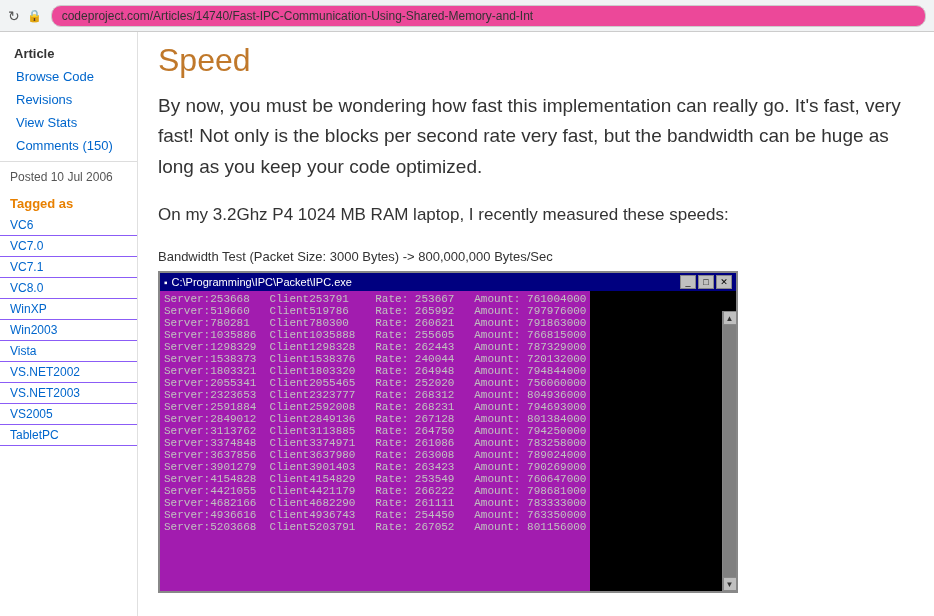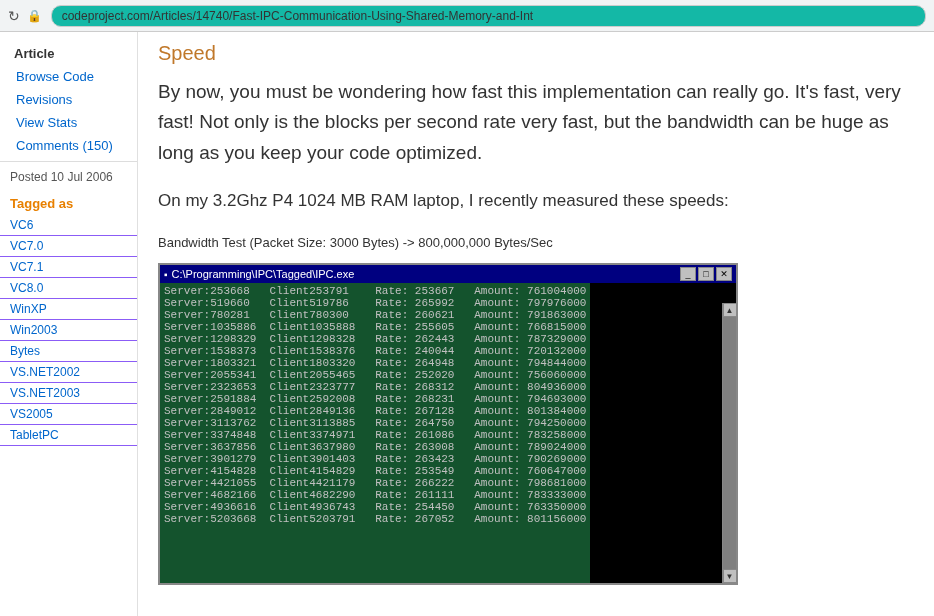--- a/index.html
+++ b/index.html
@@ -7,21 +7,21 @@
 
     .browser-bar {
       display: flex; align-items: center; gap: 8px;
       background: #f1f3f4; border-bottom: 1px solid #ccc;
       padding: 4px 8px; height: 32px;
     }
     .refresh-icon { font-size: 14px; color: #555; cursor: pointer; }
     .lock-icon { color: #555; font-size: 12px; }
     .url-bar {
       flex: 1; height: 22px; border: 1px solid #ccc; border-radius: 10px;
-      background: #14b8a6; padding: 0 10px; font-size: 12px; color: #333;
+      background: #ec4899; padding: 0 10px; font-size: 12px; color: #333;
     }
 
     .page-layout { display: flex; height: calc(616px - 32px); overflow: hidden; }
 
     .sidebar {
       width: 138px; min-width: 138px; border-right: 1px solid #e0e0e0;
       padding: 8px 0; overflow-y: auto; background: #fff;
     }
     .sidebar-section-title {
       font-weight: bold; font-size: 13px; padding: 6px 10px 4px 14px; color: #333;
@@ -39,33 +39,33 @@
     .sidebar-tag {
       display: block; padding: 3px 10px; color: #0066cc; font-size: 12px;
       border-bottom: 1px solid #8b5cf6; cursor: pointer; text-decoration: none;
     }
 
     .main-content {
       flex: 1; padding: 10px 20px; overflow-y: auto;
     }
 
     .page-heading {
-      font-size: 20px; font-weight: normal; color: #c0782a; margin-bottom: 12px;
+      font-size: 32px; font-weight: normal; color: #c0782a; margin-bottom: 12px;
     }
 
     .intro-text {
       font-size: 19px; line-height: 1.6; color: #333; margin-bottom: 23px;
     }
 
     .measured-text {
       font-size: 17px; margin-bottom: 24px; color: #333;
     }
 
     .bandwidth-text {
-      font-size: 13px; margin-bottom: 13px; color: #333;
+      font-size: 13px; margin-bottom: 7px; color: #333;
     }
 
     .terminal-container {
       border: 2px solid #888; width: 580px; background: #000; position: relative;
     }
     .terminal-titlebar {
       background: #000080; display: flex; align-items: center;
       padding: 2px 4px; justify-content: space-between;
     }
     .terminal-titlebar-left {
@@ -75,21 +75,21 @@
     .terminal-titlebar-buttons {
       display: flex; gap: 2px;
     }
     .terminal-btn {
       width: 16px; height: 14px; background: #c0c0c0; border: 1px solid #888;
       font-size: 9px; display: flex; align-items: center; justify-content: center;
       cursor: pointer; color: #000;
     }
 
     .terminal-body {
-      background: #14532d; color: #c0c0c0; font-family: 'Courier New', monospace;
+      background: #a21caf; color: #c0c0c0; font-family: 'Courier New', monospace;
       font-size: 11px; padding: 2px 4px; min-height: 300px;
       white-space: pre; overflow: hidden;
     }
     .terminal-scrollbar {
       position: absolute; right: 0; top: 20px; bottom: 0; width: 14px;
       background: #c0c0c0; border-left: 1px solid #888;
       display: flex; flex-direction: column; align-items: center;
     }
     .scroll-btn {
       width: 14px; height: 14px; background: #c0c0c0; border: 1px solid #888;
@@ -120,21 +120,21 @@
 2006</div>
     <div class="sidebar-tagged-title">Tagged as</div>
 
     <div id="tags-container">
         <a class="sidebar-tag">VC6</a>
         <a class="sidebar-tag">VC7.0</a>
         <a class="sidebar-tag">VC7.1</a>
         <a class="sidebar-tag">VC8.0</a>
         <a class="sidebar-tag">WinXP</a>
         <a class="sidebar-tag">Win2003</a>
-        <a class="sidebar-tag">Bytes</a>
+        <a class="sidebar-tag">Vista</a>
         <a class="sidebar-tag">VS.NET2002</a>
         <a class="sidebar-tag">VS.NET2003</a>
         <a class="sidebar-tag">VS2005</a>
         <a class="sidebar-tag">TabletPC</a>
       </div>
   </div>
 
   <div class="main-content">
     <h1 class="page-heading">Speed</h1>
 
@@ -143,21 +143,21 @@
     </p>
 
     <p class="measured-text">On my 3.2Ghz P4 1024 MB RAM laptop, I recently measured these speeds:</p>
 
     <p class="bandwidth-text">Bandwidth Test (Packet Size: 3000 Bytes) -&gt; 800,000,000 Bytes/Sec</p>
 
     <div class="terminal-container">
       <div class="terminal-titlebar">
         <div class="terminal-titlebar-left">
           <span class="terminal-icon">▪</span>
-          <span>C:\Programming\IPC\Tagged\IPC.exe</span>
+          <span>C:\Programming\IPC\Packet\IPC.exe</span>
         </div>
         <div class="terminal-titlebar-buttons">
           <div class="terminal-btn">_</div>
           <div class="terminal-btn">□</div>
           <div class="terminal-btn">✕</div>
         </div>
       </div>
       <div style="display:flex; position:relative;">
         <div class="terminal-body" id="terminal-body">Server:253668   Client253791    Rate: 253667   Amount: 761004000
 Server:519660   Client519786    Rate: 265992   Amount: 797976000

